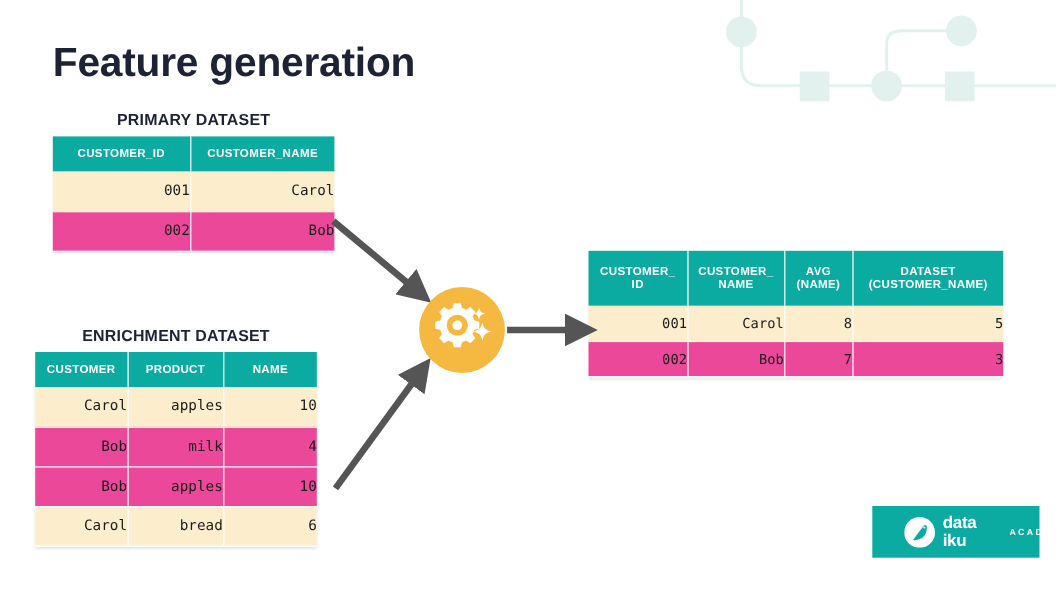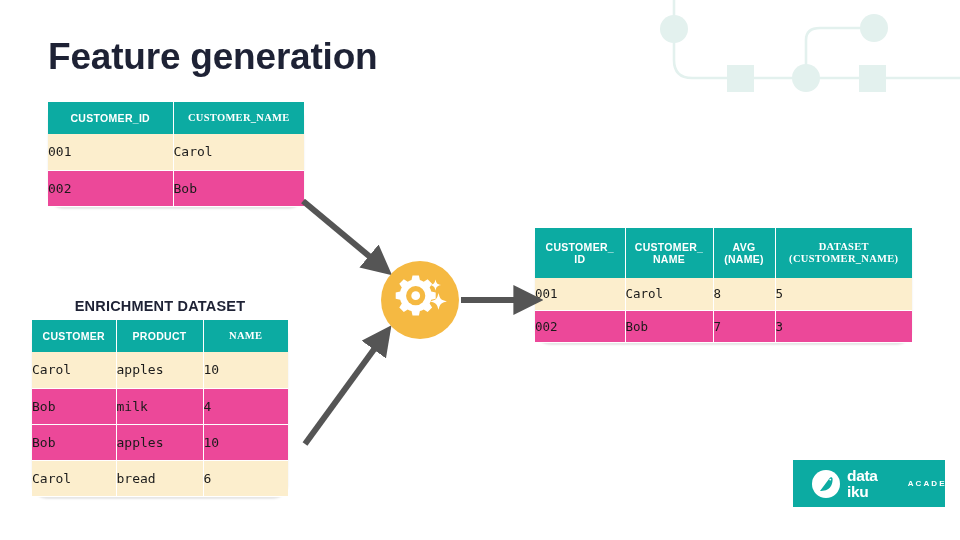--- a/index.html
+++ b/index.html
@@ -20,33 +20,33 @@
     font-size: 37px; font-weight: bold; color: #1e2235;
     letter-spacing: -0.2px; white-space: nowrap;
   }
 
   
   .table-block { position: absolute; }
   .table-caption {
     font-size: 14.5px; font-weight: bold; color: #1e2235;
     text-align: center; letter-spacing: .2px; margin-bottom: 6px;
   }
-  table.dku { border-collapse: collapse; table-layout: fixed; box-shadow: 0 2px 2px rgba(0,0,0,.10); border-radius: 15px; }
+  table.dku { border-collapse: collapse; table-layout: fixed; box-shadow: 0 2px 2px rgba(0,0,0,.10); }
   table.dku th {
     background: #0caba2; color: #ffffff;
     font-size: 10.5px; font-weight: bold; letter-spacing: .3px;
     text-align: center; vertical-align: middle;
     border-right: 1.5px solid #ffffff;
     padding: 0 4px; line-height: 1.18;
   }
-  table.dku th:last-child { border-right: none; font-family: Liberation Serif, serif; }
+  table.dku th:last-child { border-right: none; }
   table.dku td {
     font-family: "DejaVu Sans Mono", monospace;
     font-size: 13px; color: #1b1b1b;
-    text-align: left; vertical-align: middle;
+    text-align: right; vertical-align: middle;
     border-right: 1px solid #ffffff;
     border-bottom: 1px solid #ffffff;
   }
   table.dku td:last-child { border-right: none; }
   tr.row-cream td { background: #fceecd; }
   tr.row-salmon td { background: #ec4899; }
 
   
   #primary-block { left: 48px; top: 102px; }
   #primary-table { width: 256px; }
@@ -82,21 +82,21 @@
   }
   #processor svg { position: absolute; left: 0; top: 0; }
 
   
   #arrows { position: absolute; left: 0; top: 0; width: 960px; height: 540px; pointer-events: none; }
 
   
   #logo {
     position: absolute; left: 793px; top: 460px;
     width: 152px; height: 47px; background: #0caba2;
-    display: flex; align-items: center; padding-left: 19px;
+    display: flex; align-items: center; padding-left: 29px;
   }
   #logo-mark { width: 28px; height: 28px; flex: 0 0 auto; }
   #logo-wordmark {
     color: #ffffff; font-weight: bold; font-size: 15.5px;
     line-height: 15.5px; margin-left: 7px; letter-spacing: -0.3px;
   }
   #logo-divider { width: 1.5px; height: 27px; background: rgba(255,255,255,.55); margin-left: 10px; }
   #logo-academy {
     color: #ffffff; font-size: 8px; font-weight: bold;
     letter-spacing: 2.1px; margin-left: 20px;
@@ -117,20 +117,21 @@
       <circle cx="166" cy="78" r="14"></circle>
       <circle cx="234" cy="28" r="14"></circle>
       <rect x="87" y="65" width="27" height="27"></rect>
       <rect x="219" y="65" width="27" height="27"></rect>
     </g>
   </svg>
 
   <div id="page-title">Feature generation</div>
 
   <div id="primary-block" class="table-block">
+    <div class="table-caption">PRIMARY DATASET</div>
     <table id="primary-table" class="dku">
       <colgroup>
           <col class="c0">
           <col class="c1">
         </colgroup>
       <thead>
         <tr>
           <th>CUSTOMER_ID</th>
           <th>CUSTOMER_NAME</th>
         </tr>

